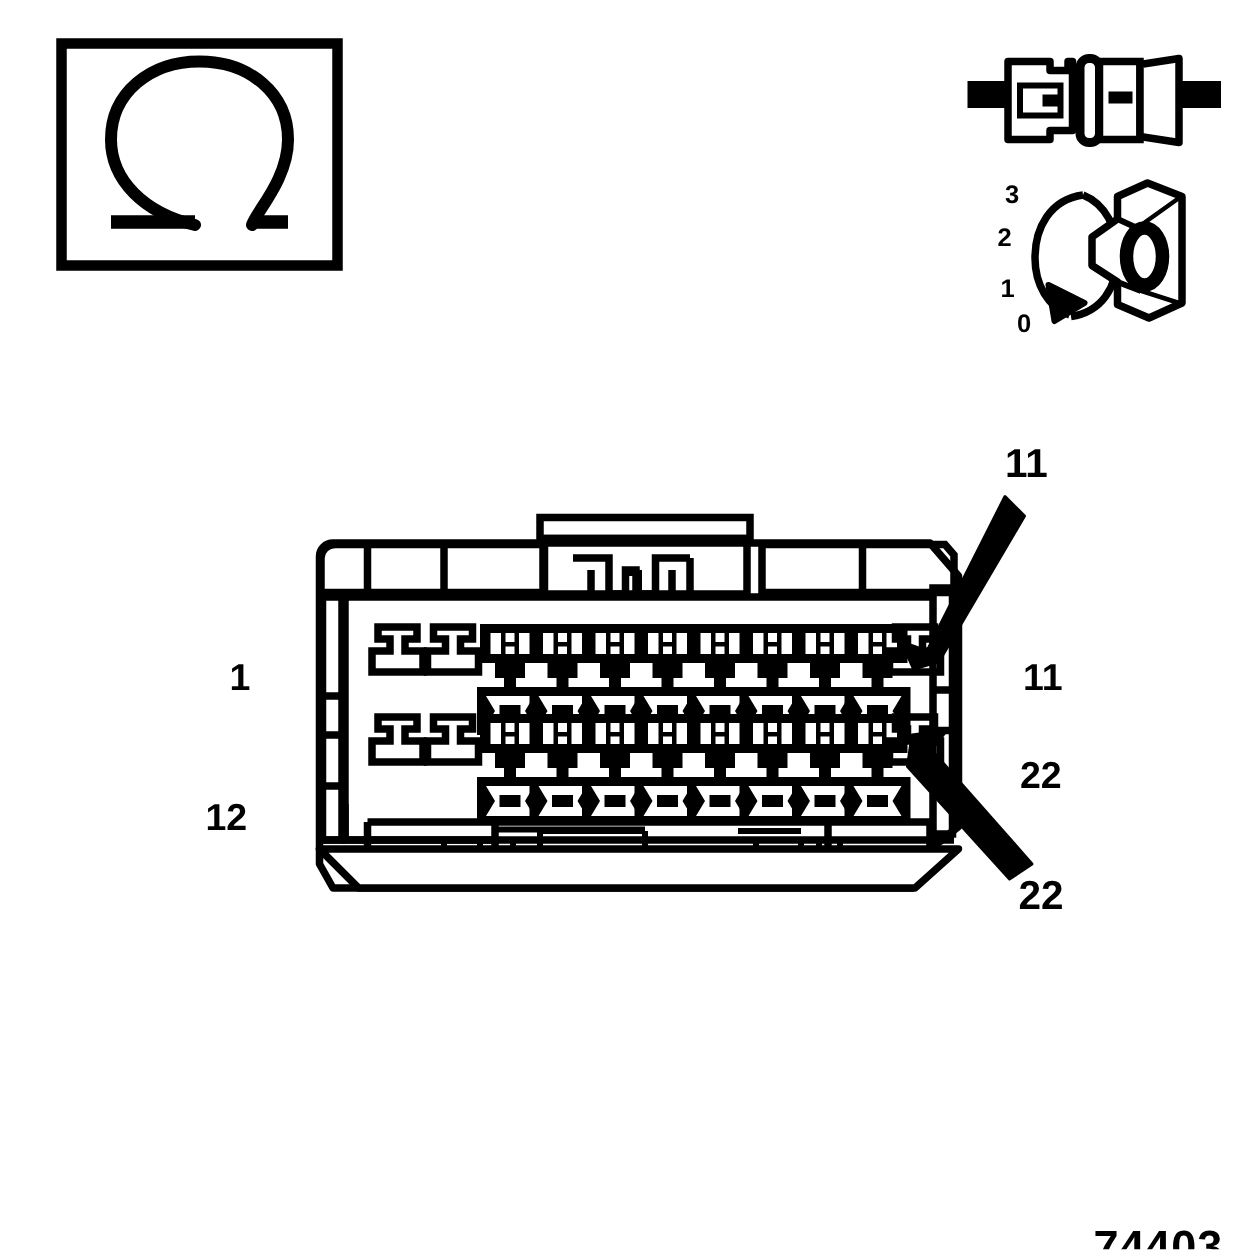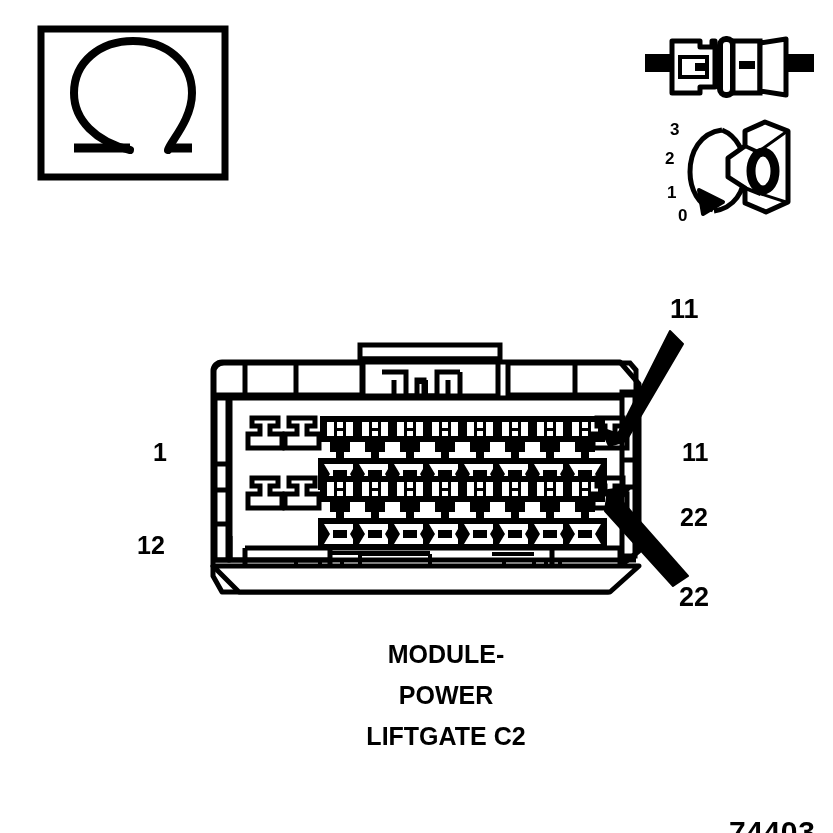--- a/index.html
+++ b/index.html
@@ -240,21 +240,16 @@
 
   <div class="lbl lbl-callout" style="left:670px; top:296px;">11</div>
 
   <div class="lbl lbl-callout" style="left:679px; top:584px;">22</div>
 
   <div class="lbl lbl-dial" style="left:670px; top:121px;">3</div>
   <div class="lbl lbl-dial" style="left:665px; top:150px;">2</div>
   <div class="lbl lbl-dial" style="left:667px; top:184px;">1</div>
   <div class="lbl lbl-dial" style="left:678px; top:207px;">0</div>
 
-  <div class="caption-block">
-    <span class="caption-line">MODULE-</span>
-    <span class="caption-line">POWER</span>
-    <span class="caption-line">LIFTGATE C2</span>
-  </div>
 
   <div class="lbl lbl-partnumber" style="left:729px; top:788px;margin-top:29px;">74403</div>
 
 </div>
 
 </body></html>

